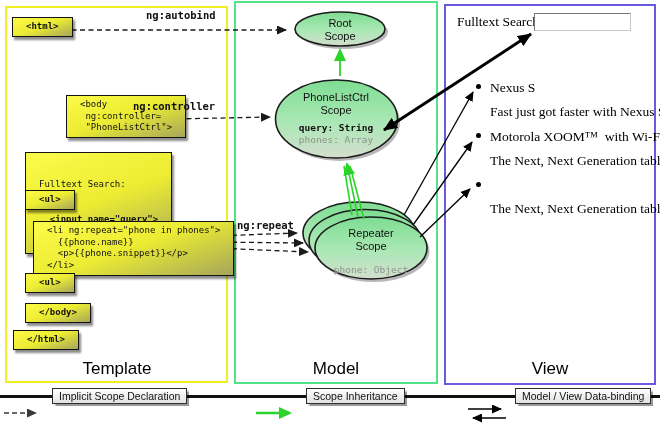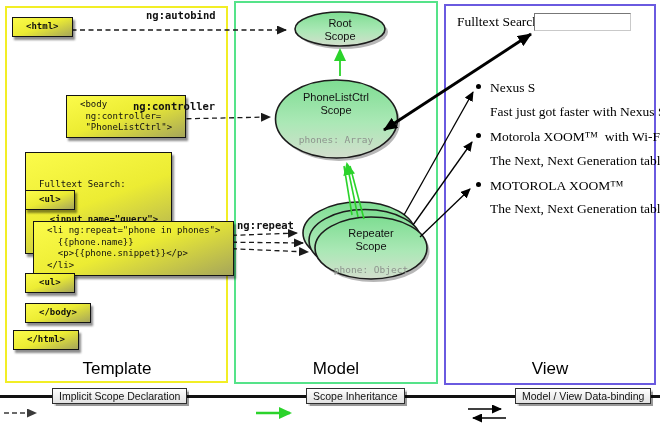--- a/index.html
+++ b/index.html
@@ -119,38 +119,38 @@
   <div class="codebox b" style="left:13px;top:330px;">&lt;/html&gt;</div>
 
   <div class="edgelabel" style="left:146px;top:9px;">ng:autobind</div>
   <div class="edgelabel" style="left:133px;top:100px;">ng:controller</div>
   <div class="edgelabel" style="left:237px;top:219px;">ng:repeat</div>
 
   <div class="scopetitle" style="left:290px;top:17px;width:100px;">Root
 Scope</div>
   <div class="scopetitle" style="left:276px;top:91px;width:120px;">PhoneListCtrl
 Scope</div>
+  <div class="scopeprop prop-bold" style="left:276px;top:122px;width:120px;">query: String</div>
   <div class="scopeprop prop-gray" style="left:276px;top:134px;width:120px;">phones: Array</div>
   <div class="scopetitle" style="left:311px;top:227px;width:120px;">Repeater
 Scope</div>
   <div class="scopeprop prop-gray" style="left:311px;top:256px;width:120px;margin-top:8px;">phone: Object</div>
 
   <div class="viewtext" style="left:457px;top:14px;">Fulltext Search:</div>
   <input id="search-box" type="text" value="" style="">
 
   <div class="bullet" style="left:476px;top:84px;"></div>
   <div class="viewtext" style="left:490px;top:80px;">Nexus S</div>
   <div class="viewtext" style="left:490px;top:104px;">Fast just got faster with Nexus S.</div>
 
   <div class="bullet" style="left:476px;top:133px;"></div>
   <div class="viewtext" style="left:490px;top:129px;">Motorola XOOM™  with Wi-Fi</div>
   <div class="viewtext" style="left:490px;top:153px;">The Next, Next Generation tablet.</div>
 
   <div class="bullet" style="left:476px;top:182px;"></div>
-  <div class="viewtext" style="left:490px;top:178px;">MOTOROLA XOOM™</div>
   <div class="viewtext" style="left:490px;top:201px;">The Next, Next Generation tablet.</div>
 
   <div class="seclabel" style="left:37px;top:359px;">Template</div>
   <div class="seclabel" style="left:256px;top:359px;">Model</div>
   <div class="seclabel" style="left:470px;top:359px;">View</div>
 
   <div id="divider"></div>
   <div class="legendbox" style="left:52px;">Implicit Scope Declaration</div>
   <div class="legendbox" style="left:306px;">Scope Inheritance</div>
   <div class="legendbox" style="left:515px;">Model / View Data-binding</div>

